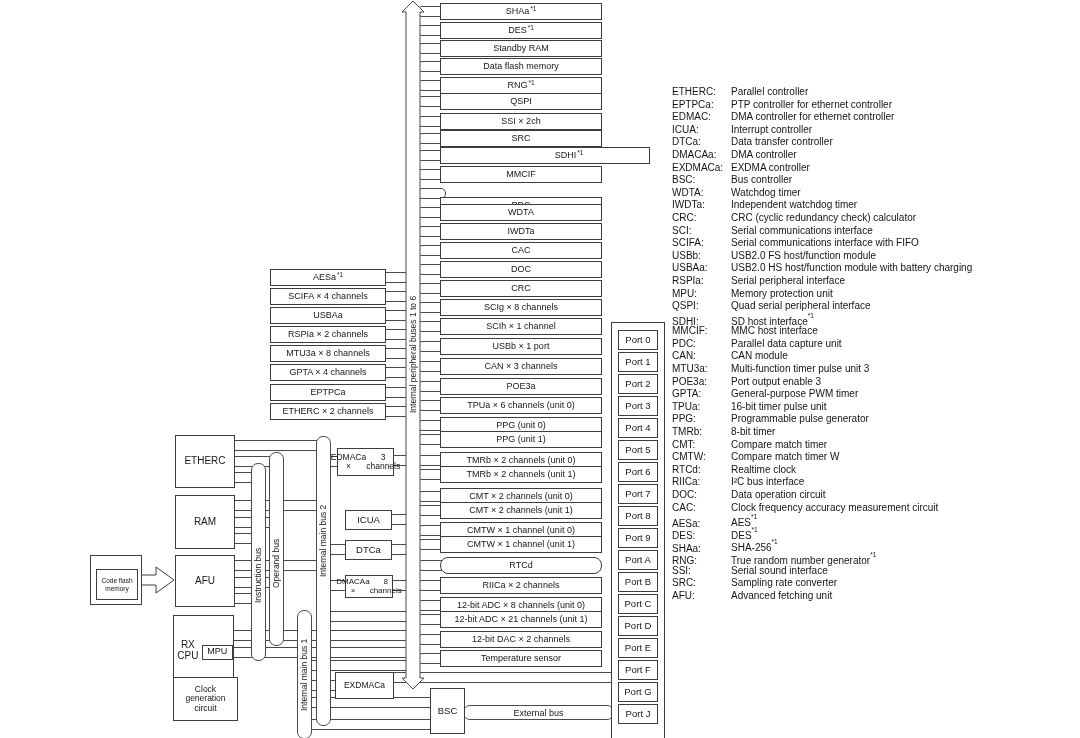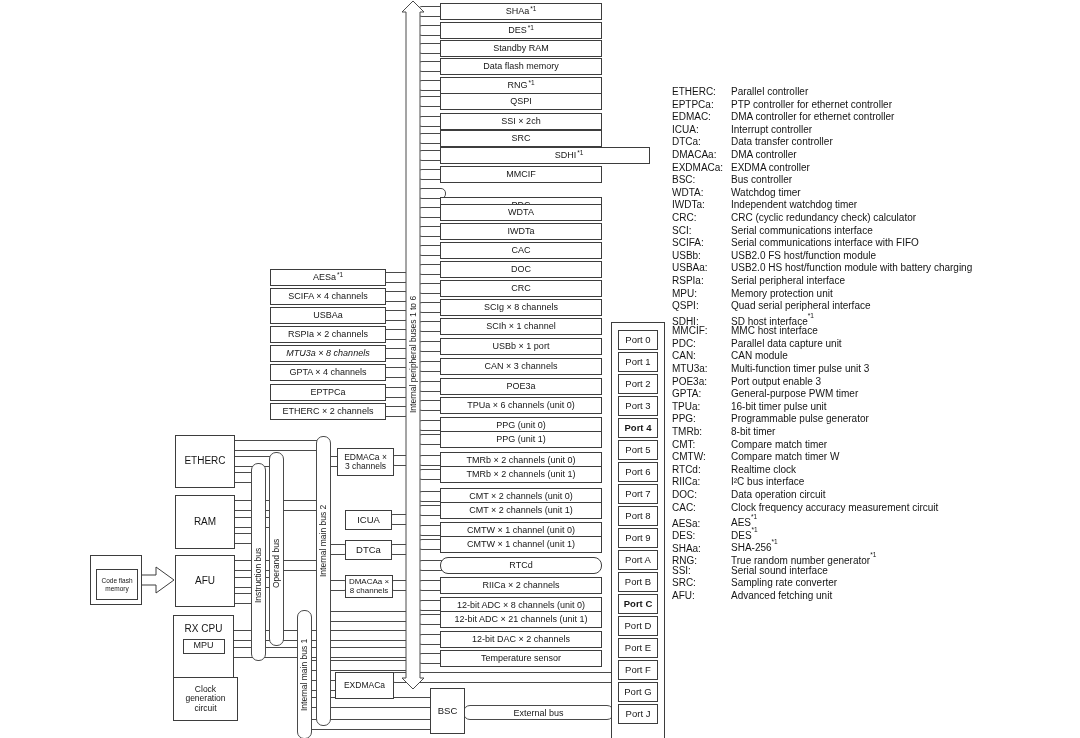--- a/index.html
+++ b/index.html
@@ -3,21 +3,21 @@
 <meta charset="utf-8">
 <title>Diagram</title>
 <style>
   html,body{margin:0;padding:0;background:#fff;}
   #page{position:relative;width:1080px;height:738px;background:#fff;overflow:hidden;
         font-family:"Liberation Sans","DejaVu Sans",sans-serif;color:#161616;}
   .box{position:absolute;border:1px solid #3d3d3d;background:#fff;display:flex;align-items:center;
        justify-content:center;text-align:center;font-size:9px;line-height:1.08;white-space:nowrap;z-index:4;}
   .box .lab{display:inline-block;}
   .box sup{position:relative;top:-3px;font-size:6.5px;margin-left:1px;}
-  .multi{white-space:normal;flex-direction:column;}
+  .multi{white-space:normal;}
   .capsule{position:absolute;height:9px;border:1px solid #4a4a4a;border-radius:5px;background:#fff;z-index:1;}
   .vbus{position:absolute;width:13px;border:1px solid #4a4a4a;border-radius:7px;background:#fff;z-index:2;}
   .vlabel{position:absolute;z-index:3;writing-mode:vertical-rl;transform:rotate(180deg);
           font-size:8.5px;color:#1a1a1a;display:flex;align-items:center;justify-content:center;text-align:center;}
   .ext{position:absolute;height:13px;border:1px solid #4a4a4a;border-radius:7px;background:#fff;z-index:2;
        display:flex;align-items:center;justify-content:center;font-size:9px;}
   .port-outer{position:absolute;left:611px;top:322px;width:52px;height:415px;border:1px solid #3d3d3d;background:#fff;z-index:3;}
   .port{font-size:9.5px;}
   .legend{position:absolute;left:672px;top:86px;z-index:5;font-size:10px;color:#141414;}
   .legend .row{height:12.6px;line-height:12.6px;white-space:nowrap;}
@@ -300,49 +300,49 @@
     </div>
     <div class="capsule" style="left: 379px; top: 291px; width: 29px;"></div>
     <div class="box" style="left: 270px; top: 307px; width: 114px; height: 15px;">
       <span class="lab">USBAa</span>
     </div>
     <div class="capsule" style="left: 379px; top: 310px; width: 29px;"></div>
     <div class="box" style="left: 270px; top: 326px; width: 114px; height: 15px;">
       <span class="lab">RSPIa × 2 channels</span>
     </div>
     <div class="capsule" style="left: 379px; top: 329px; width: 29px;"></div>
-    <div class="box" style="left: 270px; top: 345px; width: 114px; height: 15px; font-style: italic;">
+    <div class="box" style="left: 270px; top: 345px; width: 114px; height: 15px;">
       <span class="lab">MTU3a × 8 channels</span>
     </div>
     <div class="capsule" style="left: 379px; top: 348px; width: 29px;"></div>
     <div class="box" style="left: 270px; top: 364px; width: 114px; height: 15px;">
       <span class="lab">GPTA × 4 channels</span>
     </div>
     <div class="capsule" style="left: 379px; top: 367px; width: 29px;"></div>
     <div class="box" style="left: 270px; top: 384px; width: 114px; height: 15px;">
       <span class="lab">EPTPCa</span>
     </div>
     <div class="capsule" style="left: 379px; top: 387px; width: 29px;"></div>
     <div class="box" style="left: 270px; top: 403px; width: 114px; height: 15px;">
       <span class="lab">ETHERC × 2 channels</span>
     </div>
     <div class="capsule" style="left: 379px; top: 406px; width: 29px;"></div>
     <div class="box port" style="left: 618px; top: 330px; width: 38px; height: 18px;">Port 0</div>
     <div class="box port" style="left: 618px; top: 352px; width: 38px; height: 18px;">Port 1</div>
     <div class="box port" style="left: 618px; top: 374px; width: 38px; height: 18px;">Port 2</div>
     <div class="box port" style="left: 618px; top: 396px; width: 38px; height: 18px;">Port 3</div>
-    <div class="box port" style="left: 618px; top: 418px; width: 38px; height: 18px; font-weight: bold;">Port 4</div>
+    <div class="box port" style="left: 618px; top: 418px; width: 38px; height: 18px;">Port 4</div>
     <div class="box port" style="left: 618px; top: 440px; width: 38px; height: 18px;">Port 5</div>
     <div class="box port" style="left: 618px; top: 462px; width: 38px; height: 18px;">Port 6</div>
     <div class="box port" style="left: 618px; top: 484px; width: 38px; height: 18px;">Port 7</div>
     <div class="box port" style="left: 618px; top: 506px; width: 38px; height: 18px;">Port 8</div>
     <div class="box port" style="left: 618px; top: 528px; width: 38px; height: 18px;">Port 9</div>
     <div class="box port" style="left: 618px; top: 550px; width: 38px; height: 18px;">Port A</div>
     <div class="box port" style="left: 618px; top: 572px; width: 38px; height: 18px;">Port B</div>
-    <div class="box port" style="left: 618px; top: 594px; width: 38px; height: 18px; font-weight: bold;">Port C</div>
+    <div class="box port" style="left: 618px; top: 594px; width: 38px; height: 18px;">Port C</div>
     <div class="box port" style="left: 618px; top: 616px; width: 38px; height: 18px;">Port D</div>
     <div class="box port" style="left: 618px; top: 638px; width: 38px; height: 18px;">Port E</div>
     <div class="box port" style="left: 618px; top: 660px; width: 38px; height: 18px;">Port F</div>
     <div class="box port" style="left: 618px; top: 682px; width: 38px; height: 18px;">Port G</div>
     <div class="box port" style="left: 618px; top: 704px; width: 38px; height: 18px;">Port J</div>
     <div class="capsule" style="left: 229px; top: 440px; width: 96px;"></div>
     <div class="capsule" style="left: 229px; top: 456px; width: 51px;"></div>
     <div class="capsule" style="left: 229px; top: 472px; width: 33px;"></div>
     <div class="capsule" style="left: 229px; top: 500px; width: 96px;"></div>
     <div class="capsule" style="left: 229px; top: 517px; width: 51px;"></div>

